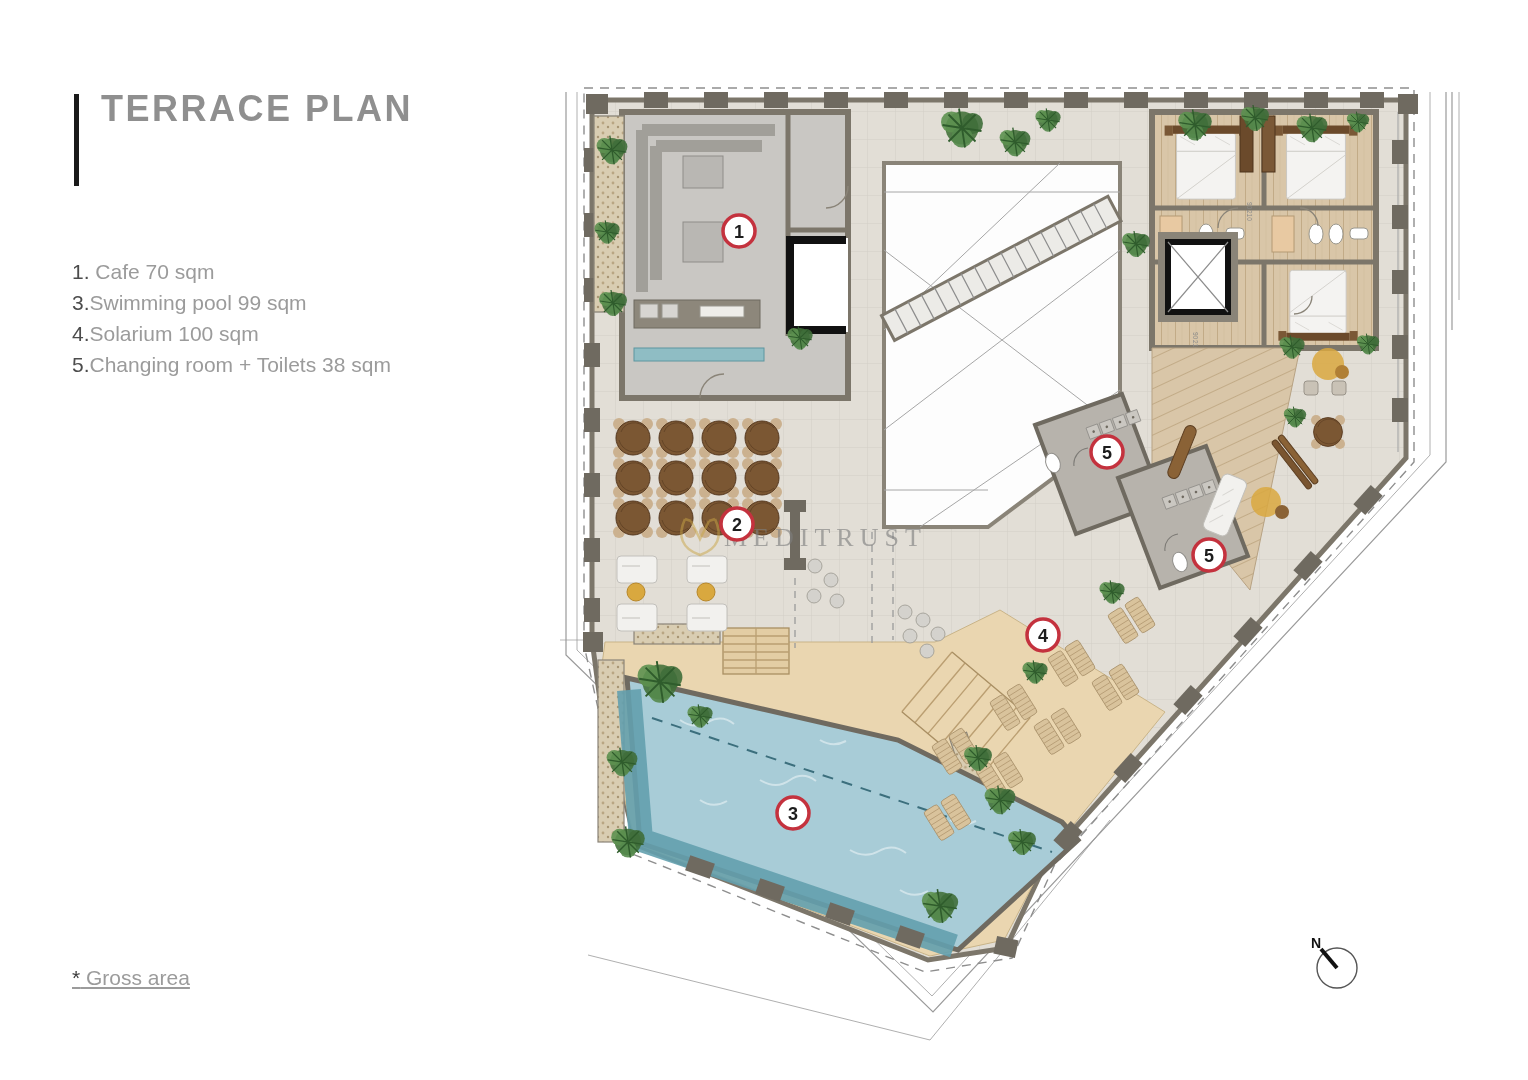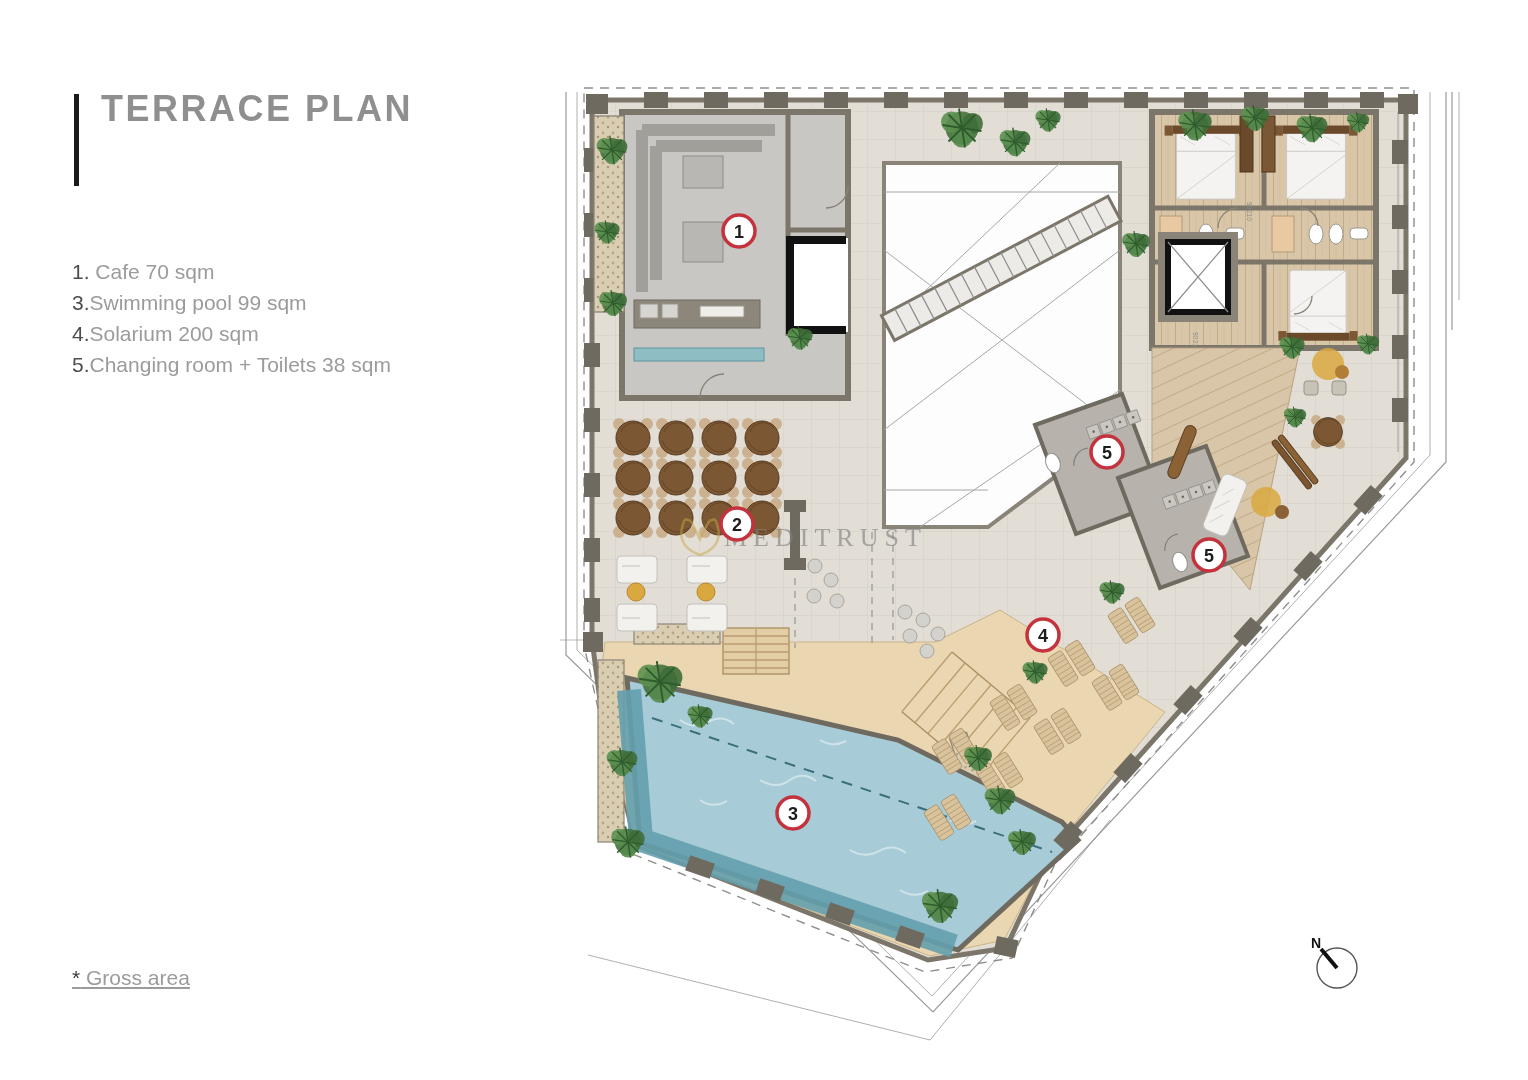--- a/index.html
+++ b/index.html
@@ -454,19 +454,19 @@
     <text x="1316" y="948" font-size="14" font-weight="bold" fill="#111111" text-anchor="middle">N</text>
   </g>
 </svg>
 
 <div class="title-bar"></div>
 <div class="page-title">TERRACE PLAN</div>
 
 <div class="legend">
   <div><span class="num">1.</span><span> </span><span>Cafe 70 sqm</span></div>
   <div><span class="num">3.</span><span></span><span>Swimming pool 99 sqm</span></div>
-  <div><span class="num">4.</span><span></span><span>Solarium 200 sqm</span></div>
+  <div><span class="num">4.</span><span></span><span>Solarium 100 sqm</span></div>
   <div><span class="num">5.</span><span></span><span>Changing room + Toilets 38 sqm</span></div>
 </div>
 
 <div class="footnote">
   <span class="star">*</span><span> Gross area</span>
 </div>
 
 </body></html>

